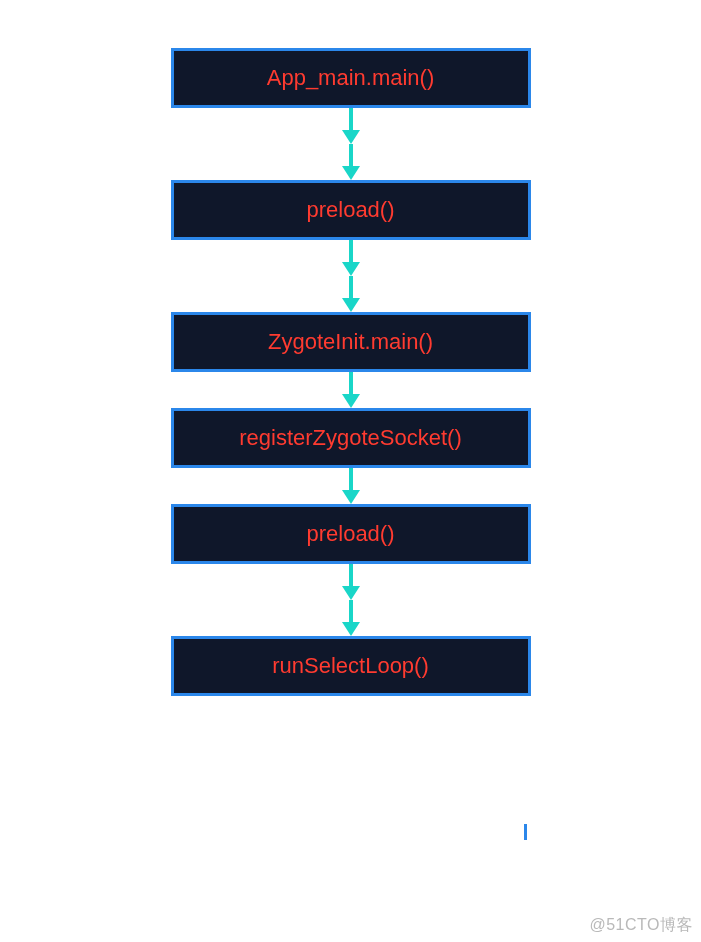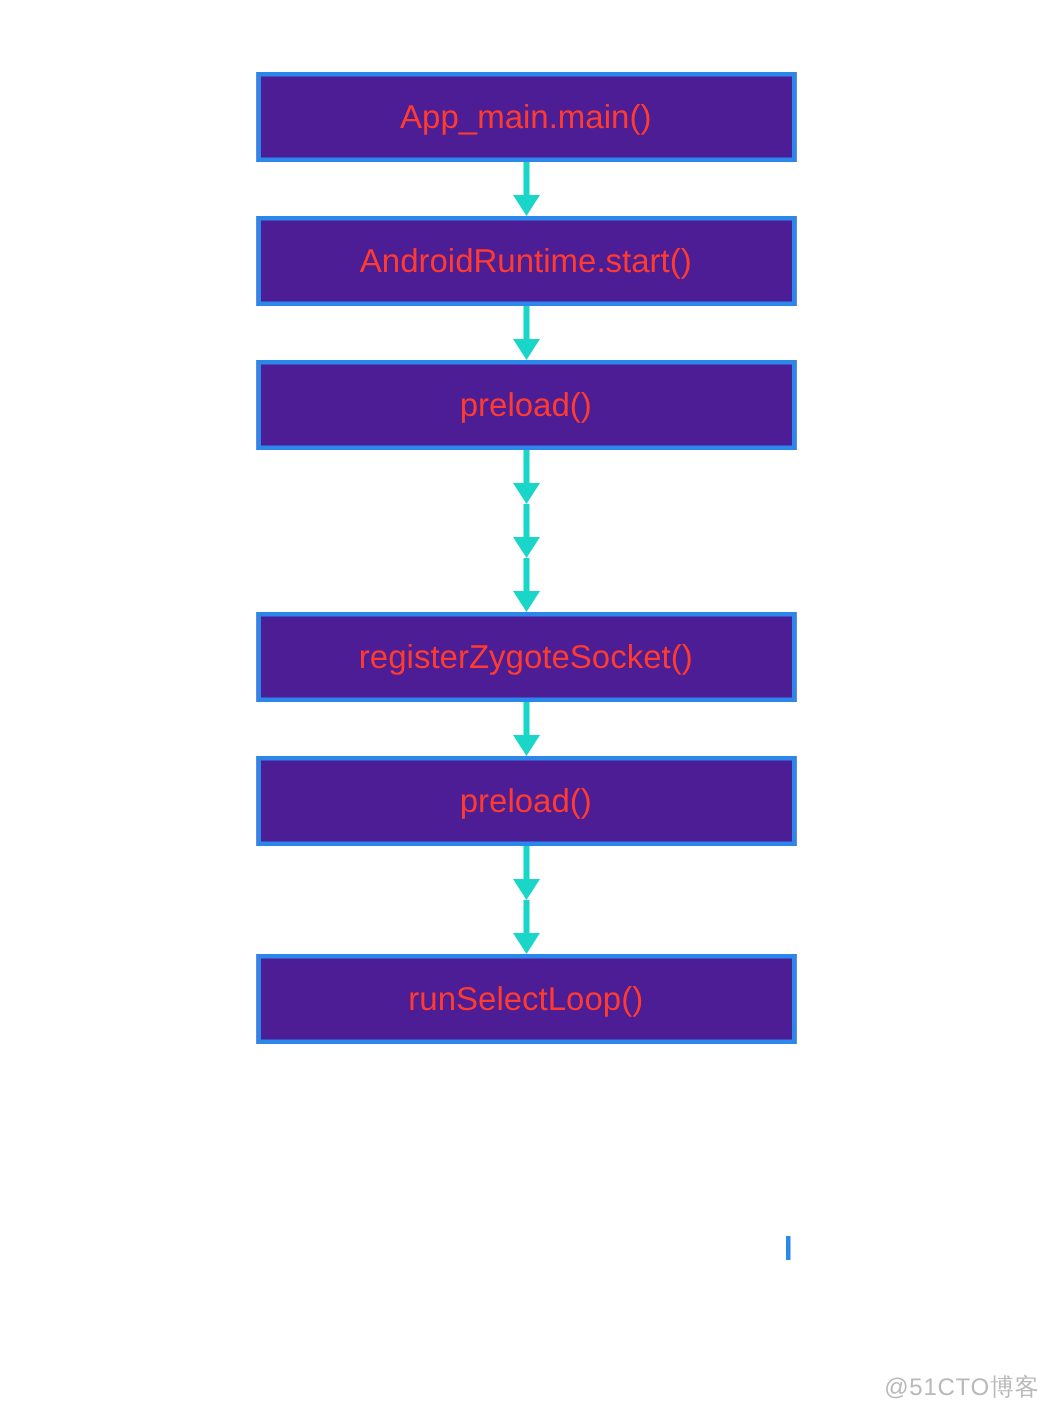--- a/index.html
+++ b/index.html
@@ -22,21 +22,21 @@
     box-sizing: border-box;
     width: 360px;
     height: 60px;
     border: 3px solid #2b87ea;
     display: flex;
     align-items: center;
     justify-content: center;
     color: #ff3b30;
     font-size: 22px;
     font-weight: 400;
-    background: #4c1d95;
+    background: #0f172a;
   }
   .arrow {
     display: flex;
     flex-direction: column;
     align-items: center;
     margin: 0;
   }
   .arrow .shaft {
     width: 4px;
     height: 22px;
@@ -72,41 +72,41 @@
 <div class="flow">
 
   <div class="node">
     <span>App_main.main()</span>
   </div>
   <div class="arrow">
     <div class="shaft"></div>
     <div class="head"></div>
   </div>
 
-  <div class="node">
-    <span>AndroidRuntime.start()</span>
-  </div>
   <div class="arrow">
     <div class="shaft"></div>
     <div class="head"></div>
   </div>
 
   <div class="node">
     <span>preload()</span>
   </div>
   <div class="arrow">
     <div class="shaft"></div>
     <div class="head"></div>
   </div>
 
   <div class="arrow">
     <div class="shaft"></div>
     <div class="head"></div>
   </div>
 
+  <div class="node">
+    <span>ZygoteInit.main()</span>
+  </div>
   <div class="arrow">
     <div class="shaft"></div>
     <div class="head"></div>
   </div>
 
   <div class="node">
     <span>registerZygoteSocket()</span>
   </div>
   <div class="arrow">
     <div class="shaft"></div>

